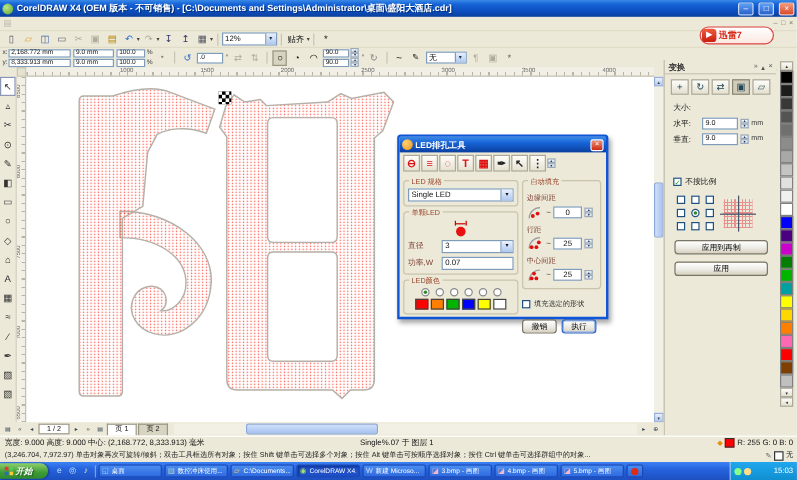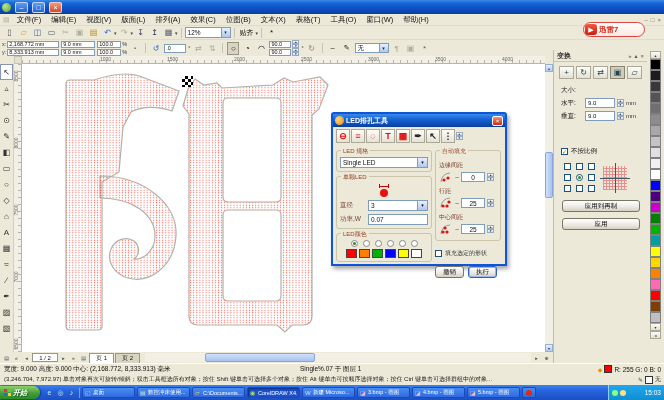--- a/index.html
+++ b/index.html
@@ -149,41 +149,28 @@
 .tray{margin-left:auto;height:15px;width:56px;background:linear-gradient(#21a7ee,#0f8fd0);border-left:1px solid #8fd0f0;display:flex;align-items:center;gap:2px;padding:0 3px}
 .tray .ic{width:6px;height:6px;border-radius:50%}
 .tray .tm{color:#fff;font-size:6.5px;margin-left:auto}
 .marker{position:absolute;left:160px;top:12px}
 </style>
 </head>
 <body>
 
 <div class="abs titlebar">
   <span class="app-icon"></span>
+  <span class="title-text nw">CorelDRAW X4 (OEM 版本 - 不可销售) - [C:\Documents and Settings\Administrator\桌面\盛阳大酒店.cdr]</span>
   <span class="wbtn">–</span>
   <span class="wbtn">□</span>
   <span class="wbtn close">×</span>
 </div>
 
 <div class="abs menubar">
   <span class="grip">▤</span>
-  <span id="menu-items" class="flex">
-      <span class="menu-item">文件(F)</span>
-      <span class="menu-item">编辑(E)</span>
-      <span class="menu-item">视图(V)</span>
-      <span class="menu-item">版面(L)</span>
-      <span class="menu-item">排列(A)</span>
-      <span class="menu-item">效果(C)</span>
-      <span class="menu-item">位图(B)</span>
-      <span class="menu-item">文本(X)</span>
-      <span class="menu-item">表格(T)</span>
-      <span class="menu-item">工具(O)</span>
-      <span class="menu-item">窗口(W)</span>
-      <span class="menu-item">帮助(H)</span>
-    </span>
   <span style="margin-left:auto" class="flex">
     <span class="mini-ctl">–</span>
     <span class="mini-ctl">□</span>
     <span class="mini-ctl">×</span>
   </span>
 </div>
 
 <div class="abs toolbar1">
   <span id="tb1-icons" class="flex" style="gap:1px">
       <span class="tbtn" style="color: rgb(85, 85, 102);">▯</span>

